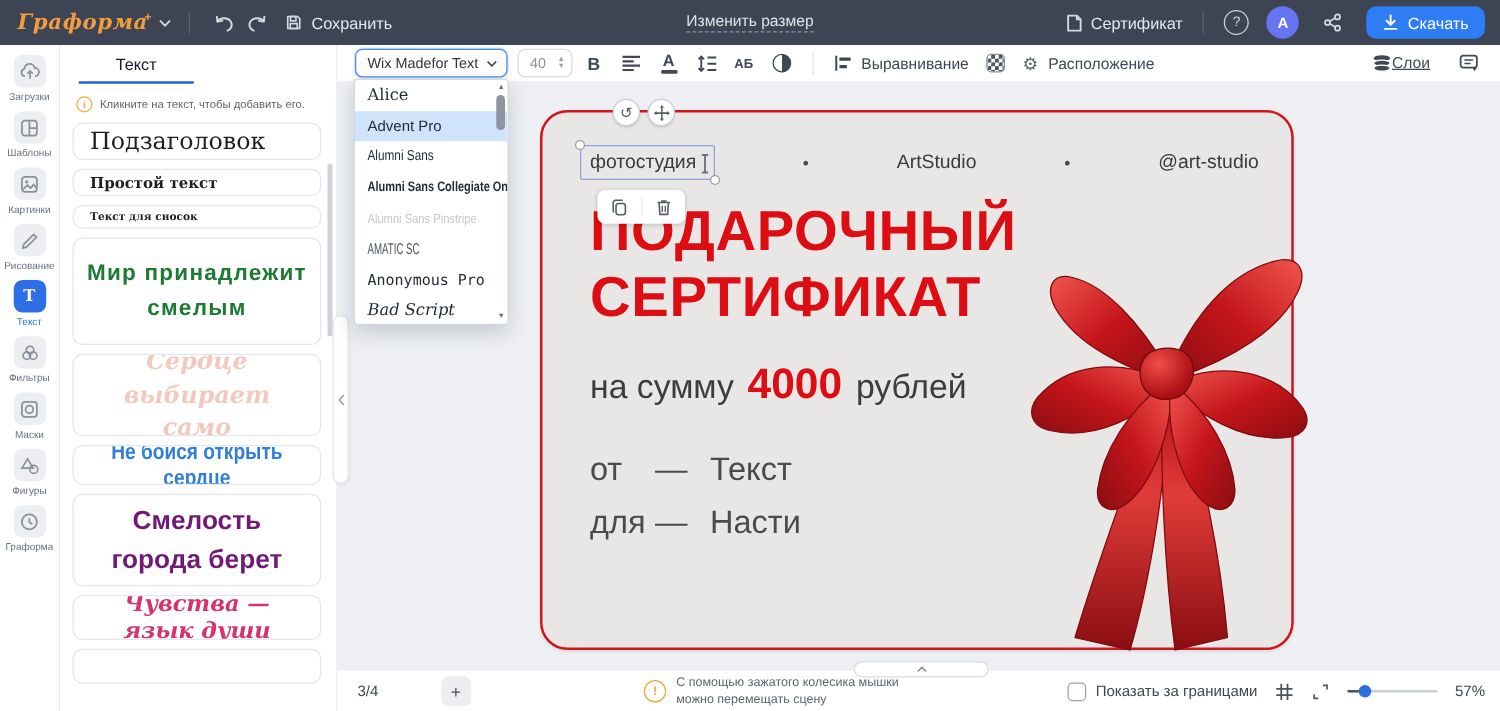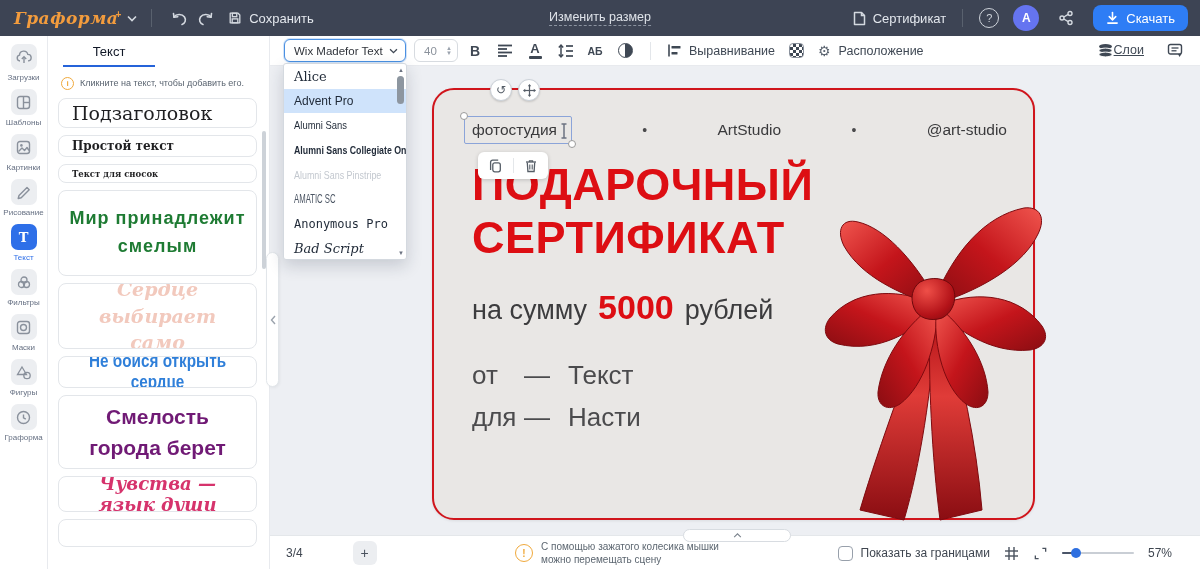--- a/index.html
+++ b/index.html
@@ -173,21 +173,21 @@
   .bottombar{position:absolute;left:270px;top:535px;width:930px;height:34px;background:#fff;
              border-top:1px solid #e4e7ea;display:flex;align-items:center;padding-left:16px;z-index:21;gap:36px;}
   .page-ind{font-size:12px;color:#3f4650;}
   .add-page{width:24px;height:24px;background:#eceef1;border-radius:6px;margin-left:14px;
             display:flex;align-items:center;justify-content:center;font-size:14px;color:#4a525e;
             cursor:pointer;}
   .bb-hint{position:absolute;left:245px;top:4px;display:flex;align-items:center;gap:8px;}
   .warn-ic{width:18px;height:18px;border:1.8px solid #f0a93c;border-radius:50%;color:#f0a93c;
            font-size:10px;font-weight:bold;display:flex;align-items:center;justify-content:center;}
   .bb-hint-text{font-size:10px;color:#5c6670;line-height:13px;}
-  .bb-right{position:absolute;right:28px;top:0;height:34px;display:flex;align-items:center;gap:14px;}
+  .bb-right{position:absolute;right:12px;top:0;height:34px;display:flex;align-items:center;gap:14px;}
   .chk-group{display:flex;align-items:center;gap:8px;cursor:pointer;}
   .checkbox{width:15px;height:15px;border:1.6px solid #98a0ab;border-radius:4px;background:#fff;}
   .chk-label{font-size:12px;color:#3f4650;}
   .bb-ic{display:flex;align-items:center;justify-content:center;cursor:pointer;}
   .slider{position:relative;width:72px;height:12px;cursor:pointer;}
   .slider .track{position:absolute;left:0;right:0;top:5px;height:2px;background:#c9ced5;border-radius:1px;}
   .slider .fill{position:absolute;left:0;top:5px;width:13px;height:2px;background:#4a5568;border-radius:1px;}
   .slider .thumb{position:absolute;left:9px;top:1px;width:10px;height:10px;border-radius:50%;
                  background:#2e6fe0;}
   .zoom-pct{font-size:12px;color:#3f4650;}
@@ -518,21 +518,21 @@
         </div>
       </div>
 
       <div class="cert-title" style="color: rgb(221, 14, 19);">
         <div>ПОДАРОЧНЫЙ</div>
         <div>СЕРТИФИКАТ</div>
       </div>
 
       <div class="cert-amount">
         <span>на сумму</span>
-        <span class="amount-val" style="color: rgb(221, 14, 19);">5000</span>
+        <span class="amount-val" style="color: rgb(221, 14, 19);">4000</span>
         <span>рублей</span>
       </div>
 
       <div class="cert-gift">
         <div class="gift-row">
           <span class="gift-label">от</span>
           <span class="gift-dash">—</span>
           <span>Текст</span>
         </div>
         <div class="gift-row">

